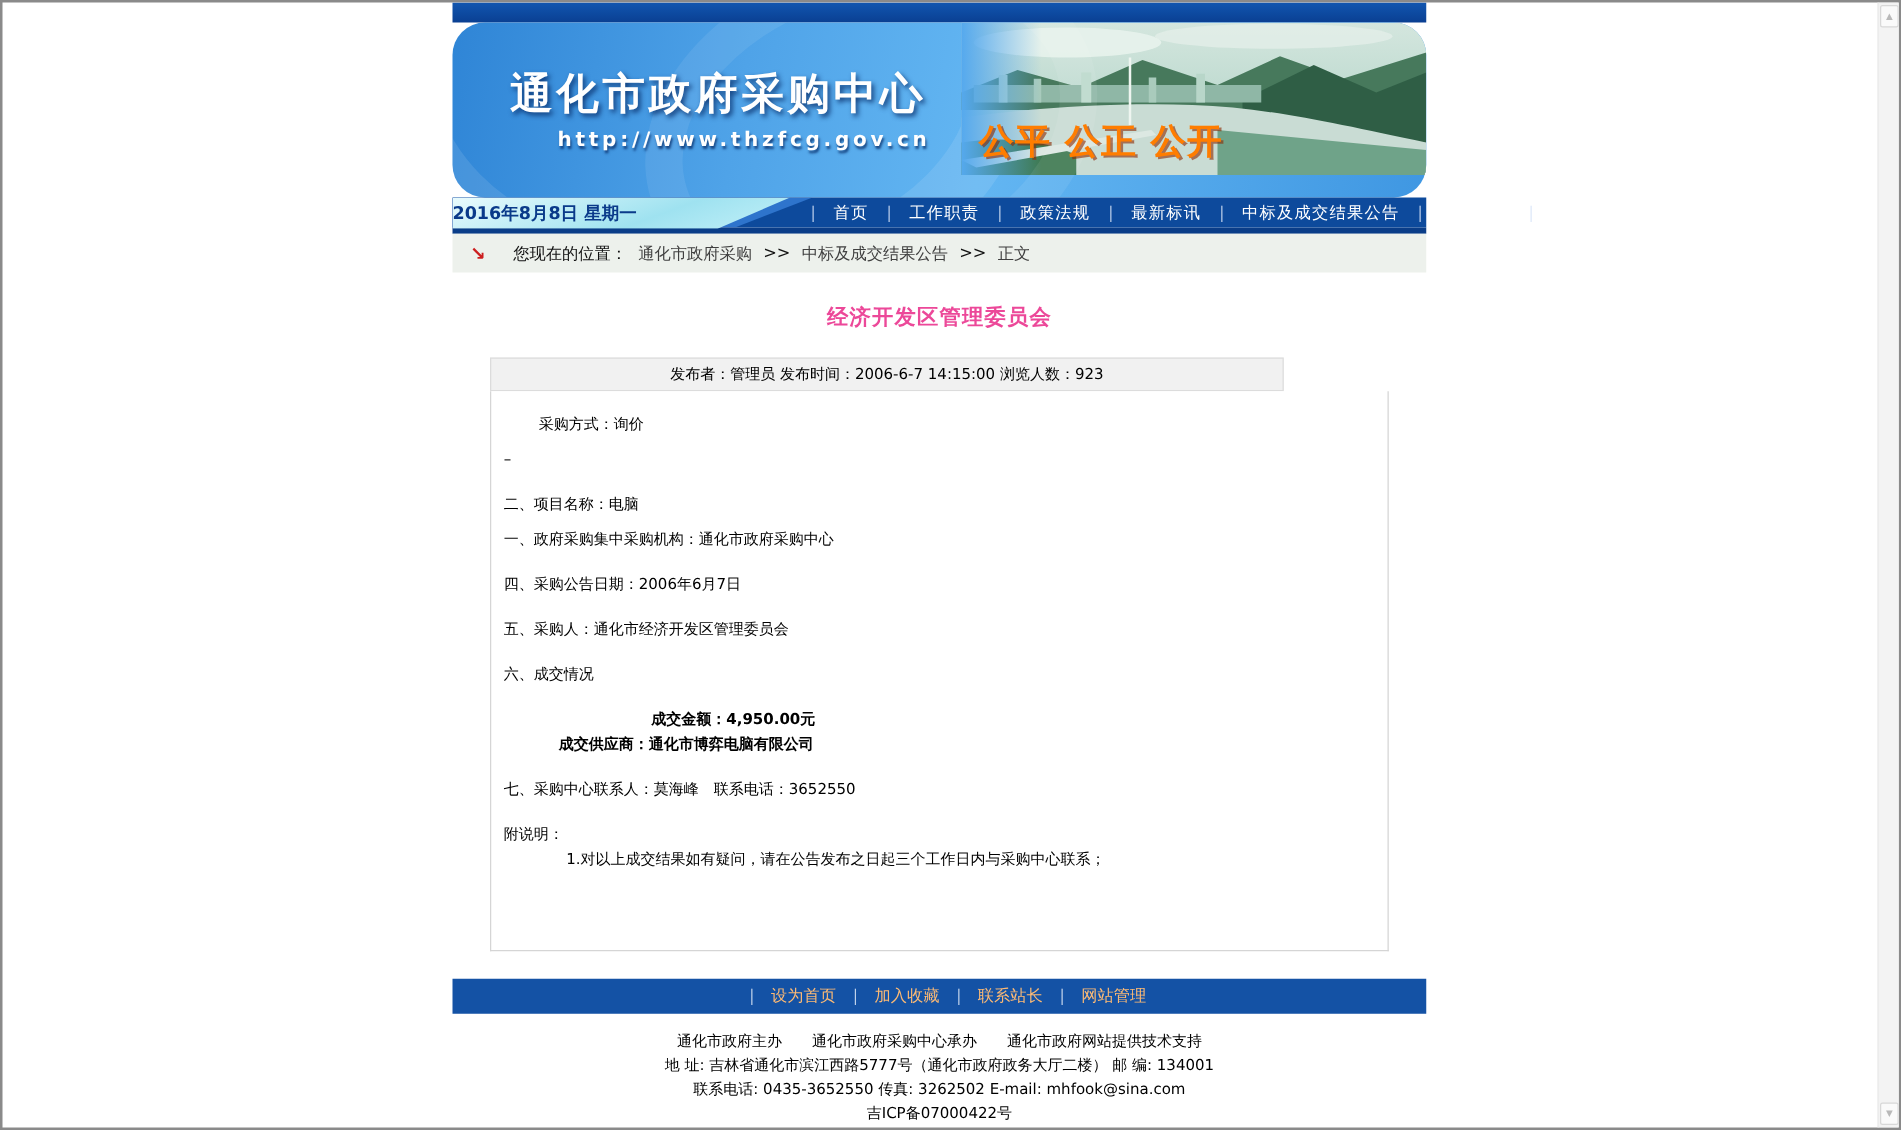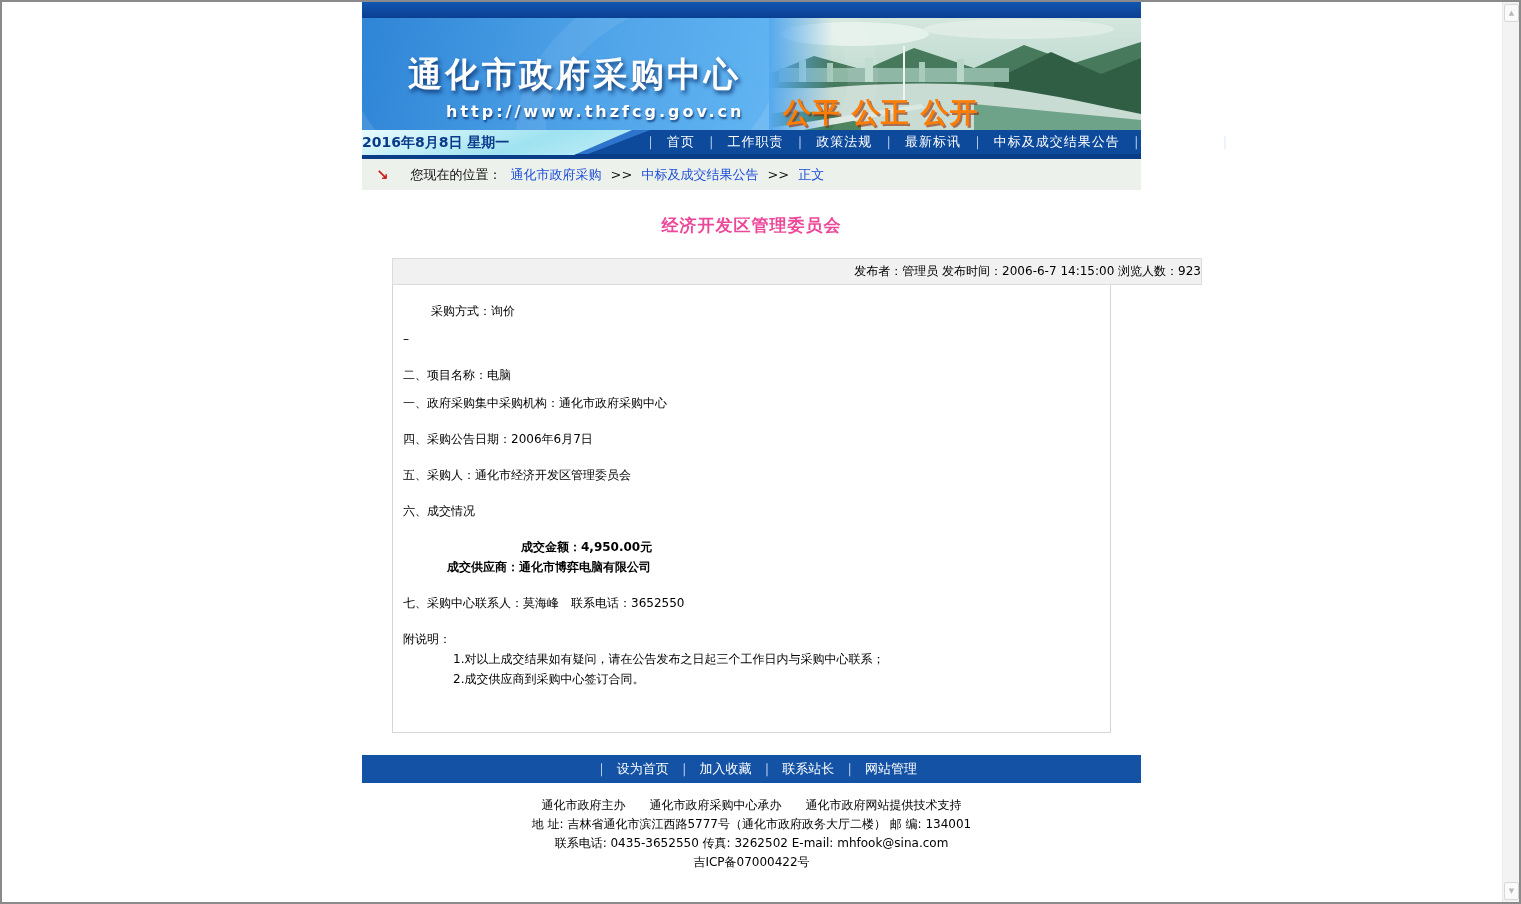--- a/index.html
+++ b/index.html
@@ -12,22 +12,22 @@
   .sb-btn { position:absolute; left:1px; width:15px; height:18px; background:#fafafa; border:1px solid #d8d8d8; border-radius:2px;
             color:#b9b9b9; font-size:7px; text-align:center; line-height:16px; cursor:pointer; }
   .sb-up { top:2px; }
   .sb-down { bottom:2px; }
 
   
   .main-col { position:absolute; left:360px; top:0; width:779px; }
   .topbar { height:16px; background:linear-gradient(#1156b0,#0a3f92); }
 
   
-  .banner { position:relative; height:112px; overflow:hidden;
-            background:linear-gradient(100deg,#2f85d6 0%,#4fa3e8 30%,#63b6f2 55%,#3f97e2 100%); }
+  .banner { position:relative; height:140px; overflow:hidden;
+            background:linear-gradient(100deg,#2f85d6 0%,#4fa3e8 30%,#63b6f2 55%,#3f97e2 100%);border-radius:26px; }
   .banner::before { content:""; position:absolute; left:-60px; top:-150px; width:430px; height:290px;
             border:46px solid rgba(255,255,255,0.10); border-radius:50%; }
   .banner::after { content:""; position:absolute; left:150px; top:-50px; width:310px; height:210px;
             border:30px solid rgba(255,255,255,0.08); border-radius:50%; transform:rotate(-18deg); }
   .banner-photo { position:absolute; right:0; top:0; width:372px; height:122px; }
   .photo-blend { position:absolute; left:0; top:0; width:64px; height:100%;
             background:linear-gradient(90deg,#55a9ee,rgba(85,169,238,0)); }
   .site-title { position:absolute; left:46px; top:34px; font-size:34px; font-weight:bold; color:#fff;
             letter-spacing:3px; text-shadow:2px 3px 4px rgba(8,45,105,0.85); z-index:3; white-space:nowrap; }
   .site-url { position:absolute; left:84px; top:84px; font-size:16px; font-weight:bold; color:#fff;
@@ -52,43 +52,43 @@
   .nav-strip { height:5px; background:#0a3d88; }
 
   
   .breadcrumb { height:31px; background:#edf1ec; display:flex; align-items:center;
             font-size:13px; color:#111; padding-left:14px; }
   .bc-arrow { color:#cc1f1f; font-weight:bold; font-size:15px; margin-right:22px; }
   .bc-label { margin-right:6px; }
   .bc-trail { display:flex; align-items:center; }
   .bc-sep { margin:0 9px; color:#111; }
   .bc-sep:empty { margin:0 3px 0 0; }
-  .bc-item { color:#1d4ed8; text-decoration:none; cursor:pointer; }
+  .bc-item { color:#404040; text-decoration:none; cursor:pointer; }
 
   
   .article-title { margin-top:24px; text-align:center; color:#ec4899; font-size:17px; font-weight:bold; letter-spacing:1px; }
-  .meta-bar { margin:21px 0 0 30px; width:810px; height:27px; background:#f1f1f1; border:1px solid #dcdcdc;
-            text-align:right; line-height:25px; font-size:12px; color:#000; }
+  .meta-bar { margin:21px 0 0 30px; width:635px; height:27px; background:#f1f1f1; border:1px solid #dcdcdc;
+            text-align:center; line-height:25px; font-size:12px; color:#000; }
   .content-box { margin-left:30px; width:719px; min-height:448px; background:#fff;
             border:1px solid #d5d5d5; border-top:none; padding:14px 10px 20px; font-size:12px; color:#000; }
   .content-box .line { line-height:20px; margin-top:16px; white-space:pre-wrap; }
   .content-box > div:first-of-type { margin-top:2px; }
   .line.gap-sm { margin-top:8px; }
   .line.tight { margin-top:0; }
   .line.b { font-weight:bold; }
   .line.ind-28 { padding-left:28px; }
   .line.ind-44 { padding-left:44px; }
   .line.ind-50 { padding-left:50px; }
   .line.ind-118 { padding-left:118px; }
 
   
   .footer-bar { margin-top:22px; height:28px; background:#1452a5; display:flex; align-items:center;
             justify-content:center; font-size:13px; color:#fff; }
   .f-sep { margin:0 9px; color:#dbe6f6; }
-  .f-link { color:#ffffff; text-decoration:none; cursor:pointer; }
+  .f-link { color:#fdba74; text-decoration:none; cursor:pointer; }
   .footer-lines { margin-top:13px; text-align:center; font-size:12px; color:#000; }
   .f-line { line-height:19px; }
 </style>
 </head>
 <body>
 
 <div class="viewport">
 
   <div class="main-col">
 
@@ -196,21 +196,20 @@
         <div class="line b ind-118">成交金额：4,950.00元</div>
 
         <div class="line b ind-44 tight">成交供应商：通化市博弈电脑有限公司</div>
 
         <div class="line">七、采购中心联系人：莫海峰　联系电话：3652550</div>
 
         <div class="line">附说明：</div>
 
         <div class="line ind-50 tight">1.对以上成交结果如有疑问，请在公告发布之日起三个工作日内与采购中心联系；</div>
 
-        <div class="line ind-50 tight">2.成交供应商到采购中心签订合同。</div>
       </div>
 
     <div class="footer-bar">
 
         <span class="f-sep">｜</span>
         <a class="f-link">设为首页</a>
 
         <span class="f-sep">｜</span>
         <a class="f-link">加入收藏</a>
 

